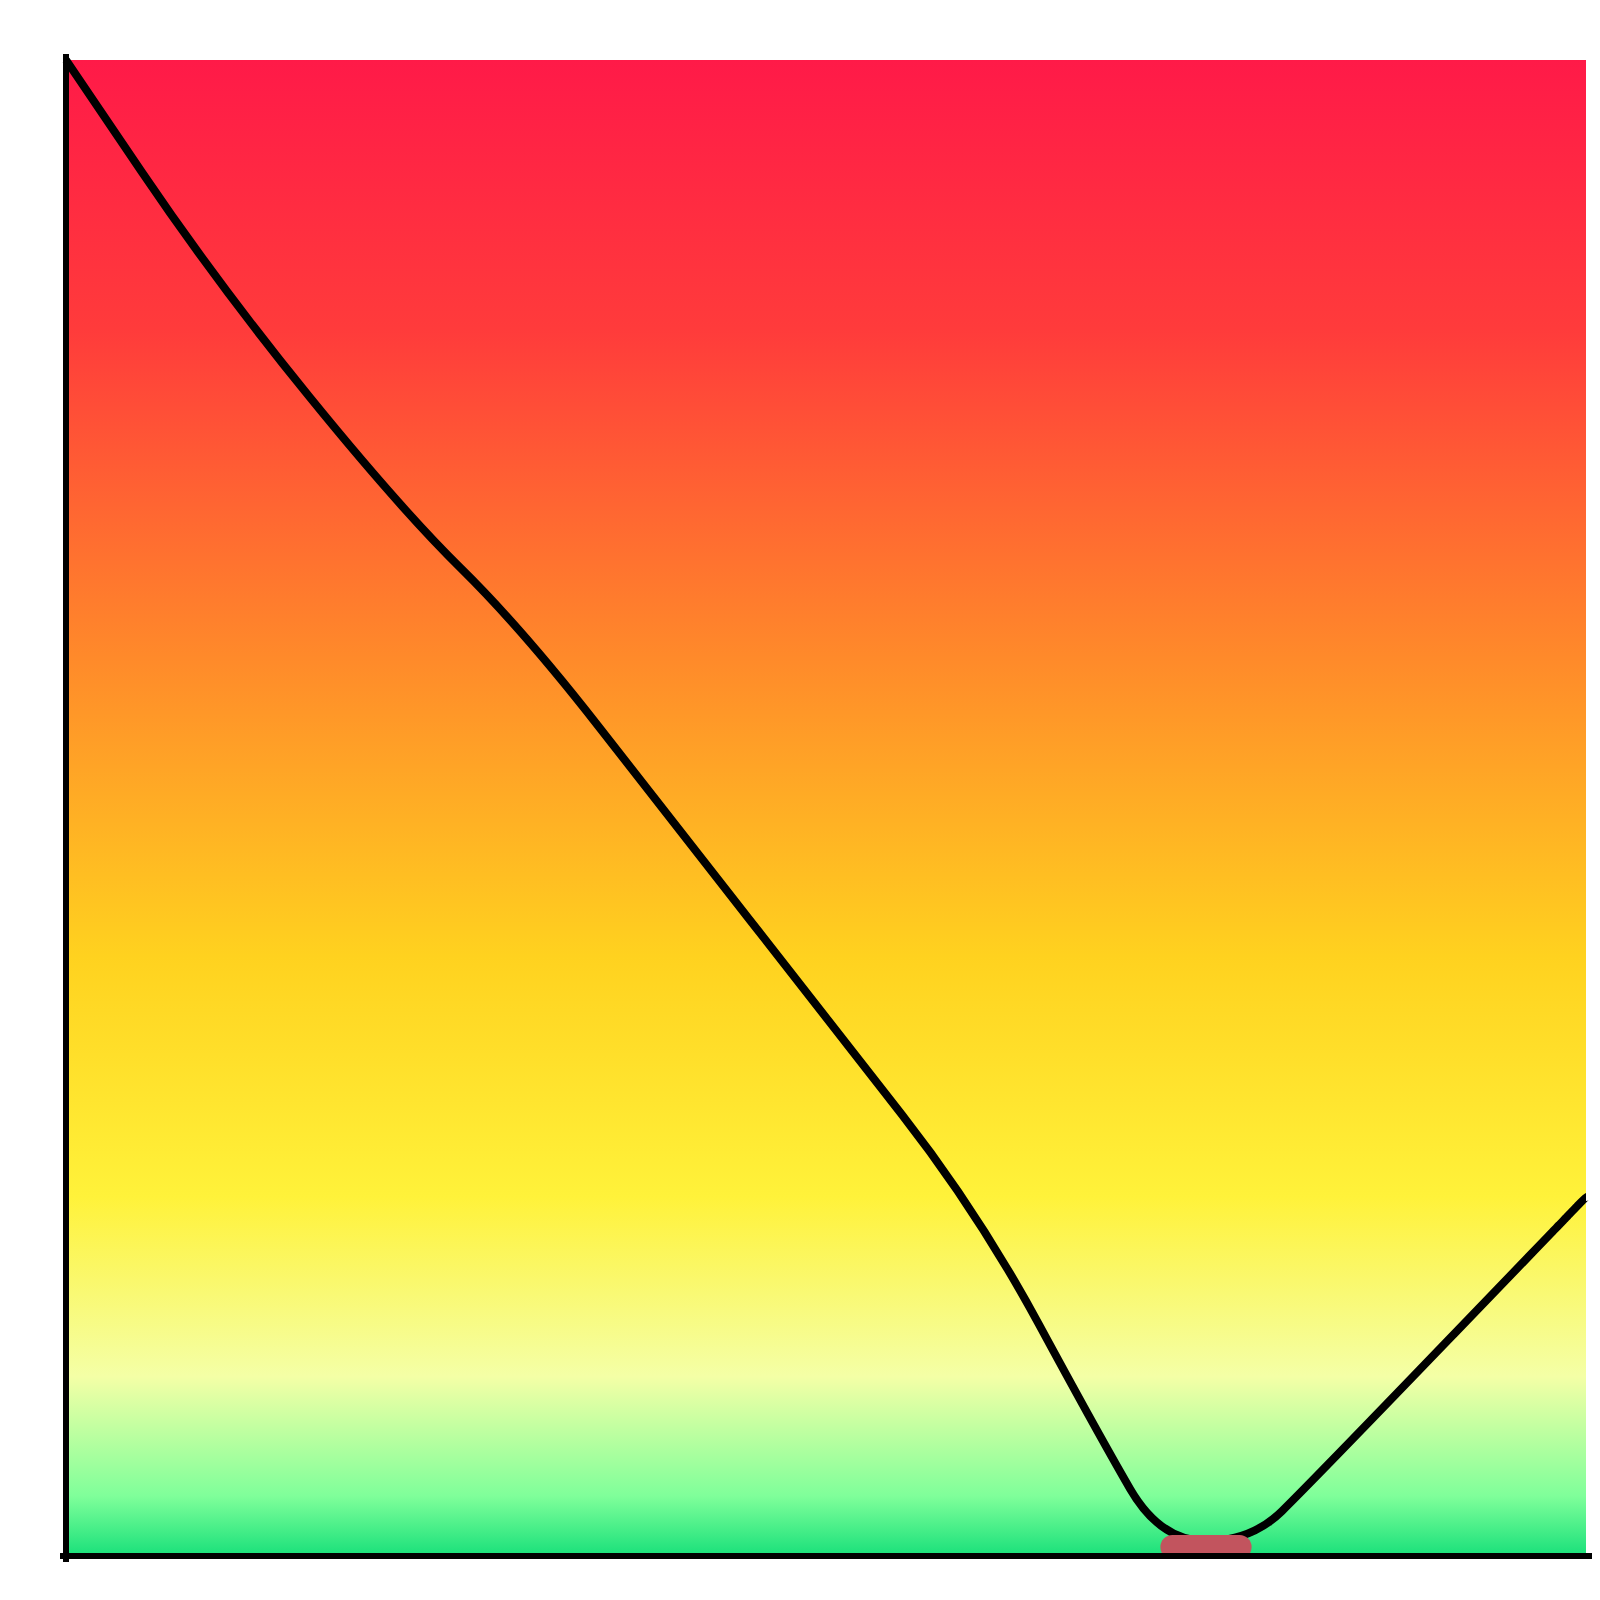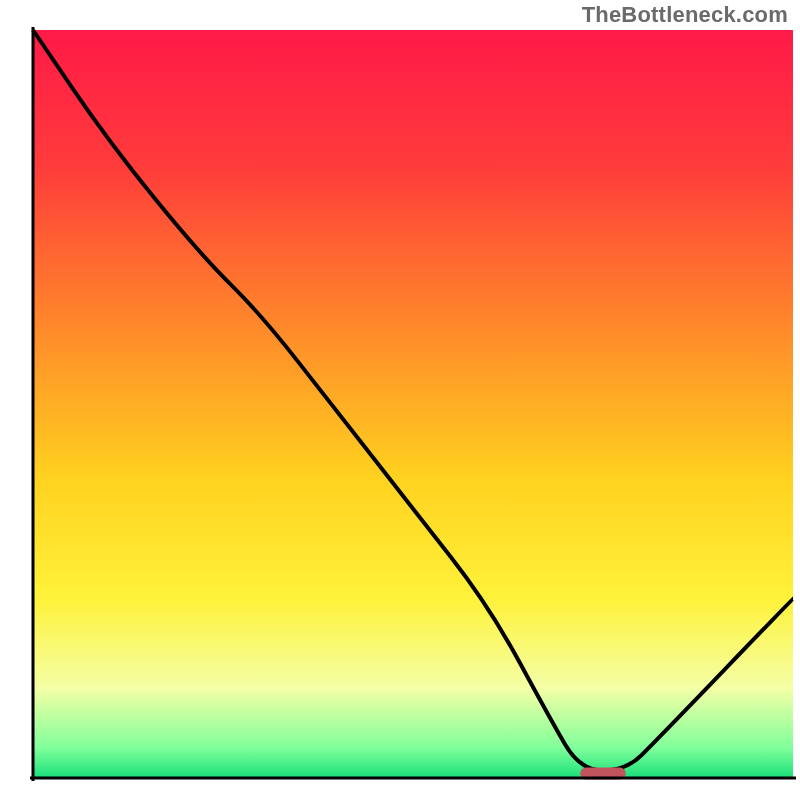--- a/index.html
+++ b/index.html
@@ -25,21 +25,20 @@
     letter-spacing: 0.2px;
   }
   svg {
     display: block;
   }
 </style>
 </head>
 <body>
 
 <div class="stage">
-  <div class="watermark">TheBottleneck.com</div>
 
   <svg id="chart-svg" width="800" height="800" viewBox="0 0 800 800">
     <defs>
       <linearGradient id="bg-grad" x1="0" y1="0" x2="0" y2="1">
           <stop offset="0%" stop-color="#ff1a48"></stop>
           <stop offset="18%" stop-color="#ff3b3b"></stop>
           <stop offset="40%" stop-color="#ff8a2a"></stop>
           <stop offset="60%" stop-color="#ffd21f"></stop>
           <stop offset="76%" stop-color="#fff23a"></stop>
           <stop offset="88%" stop-color="#f4ffa6"></stop>

